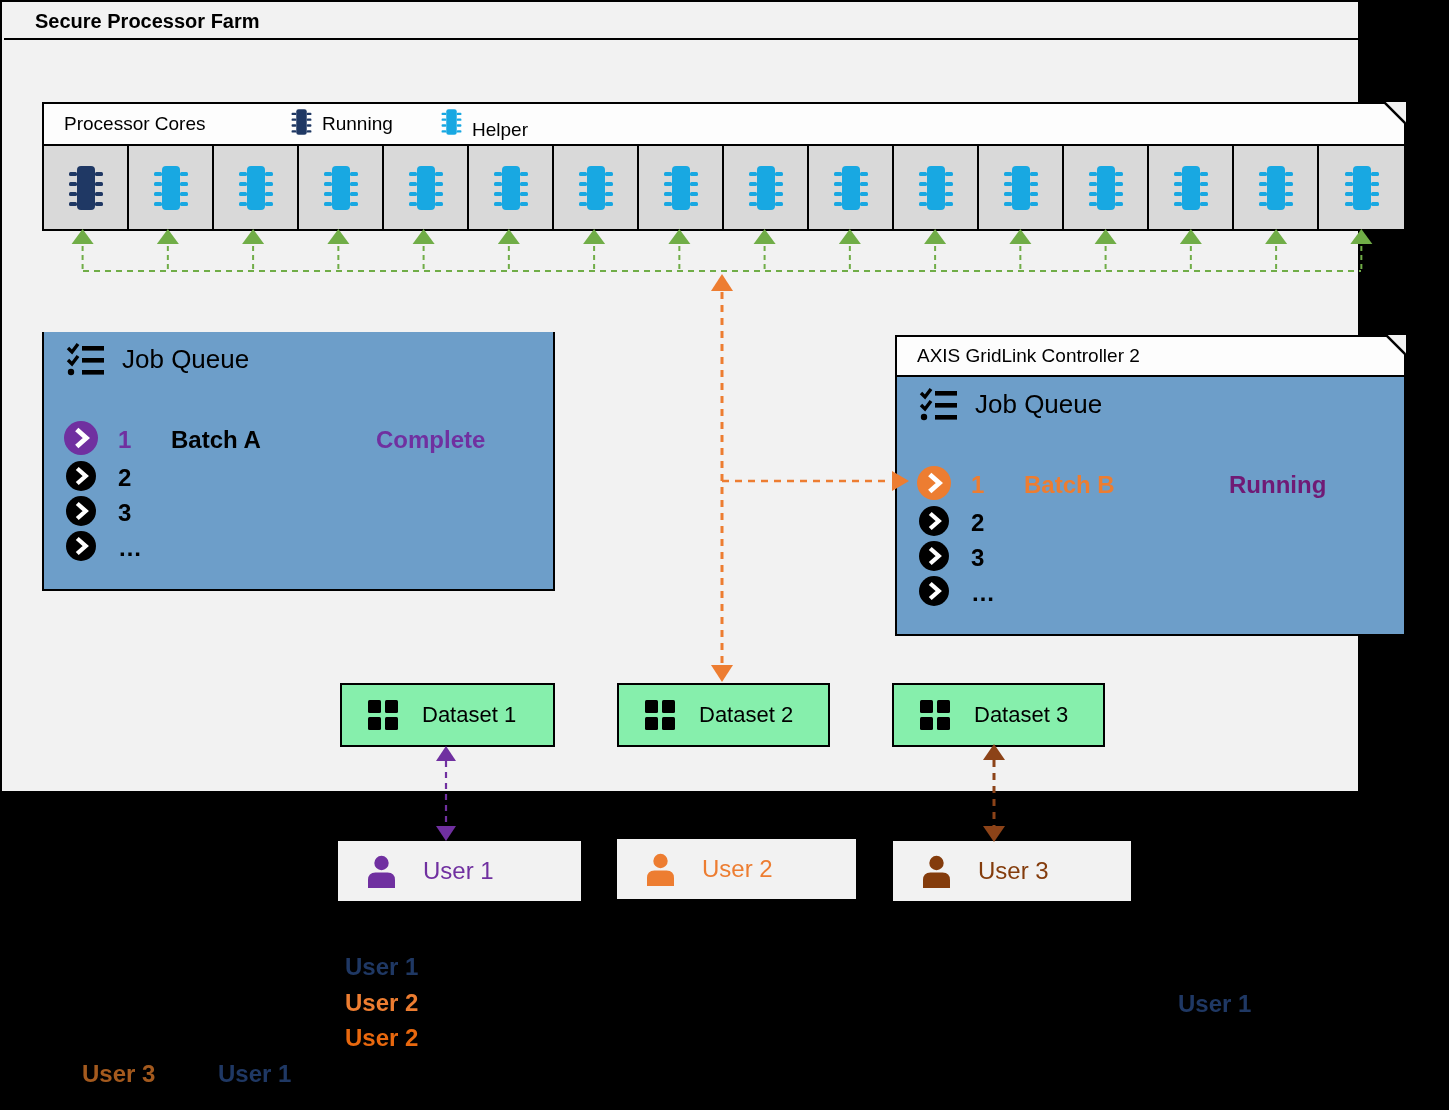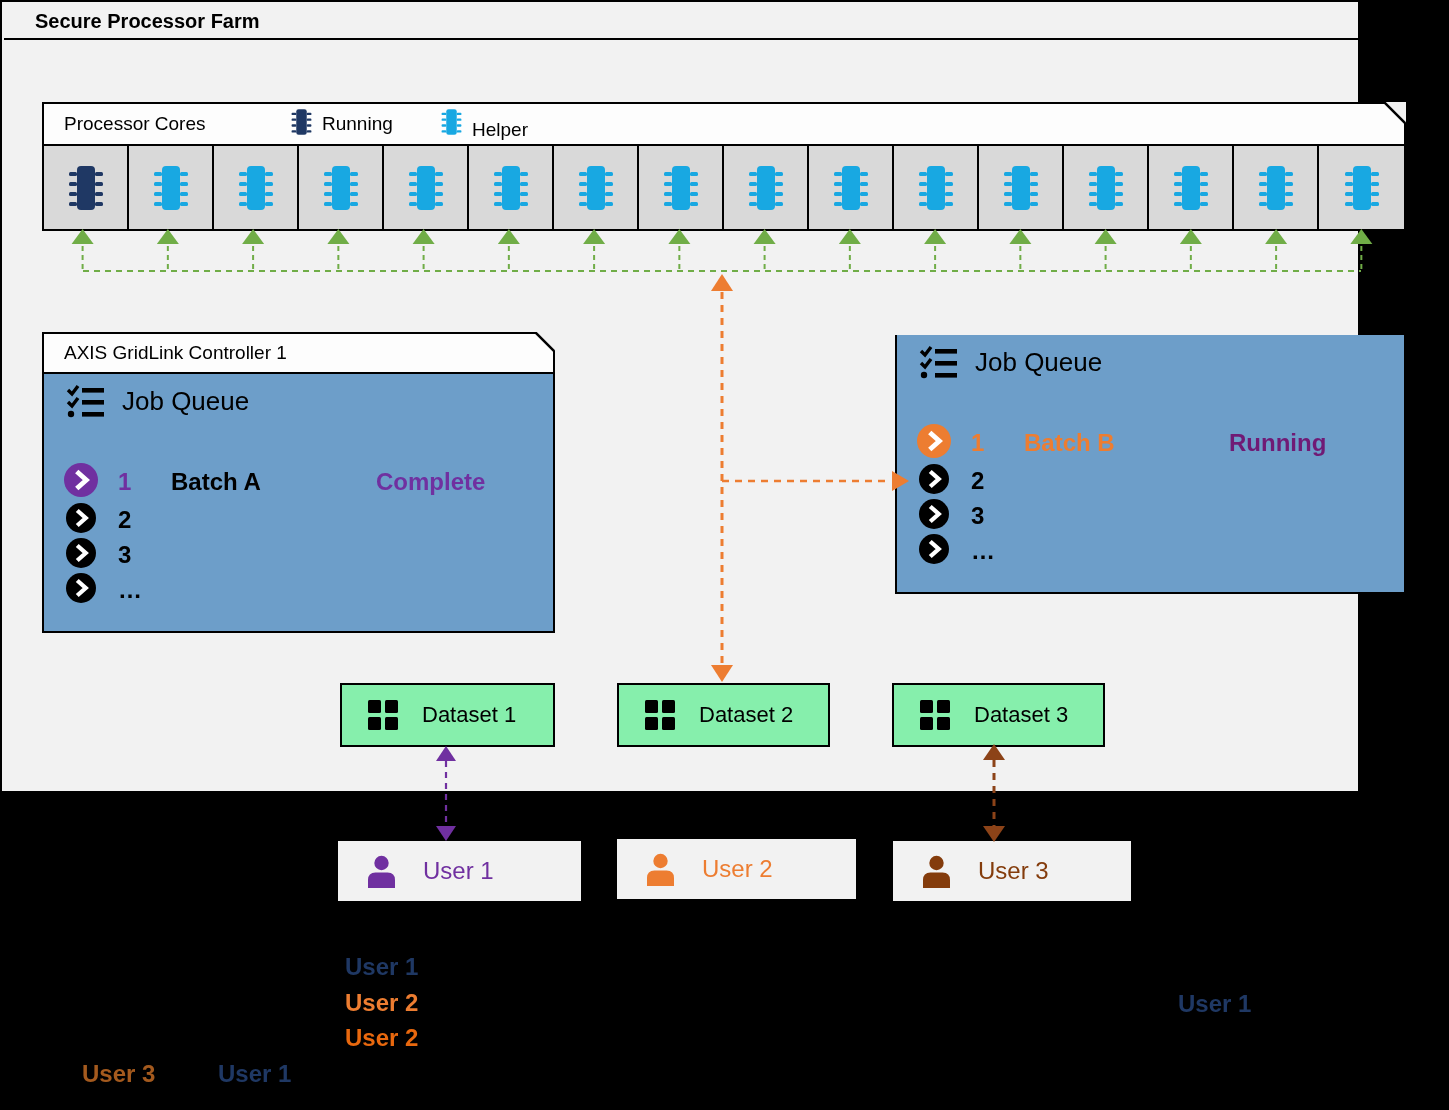--- a/index.html
+++ b/index.html
@@ -311,27 +311,20 @@
      <rect x="27" y="18" width="8" height="4" rx="1.5" fill="#18A8E2"></rect>
             <rect x="1" y="28" width="8" height="4" rx="1.5" fill="#18A8E2"></rect>
      <rect x="27" y="28" width="8" height="4" rx="1.5" fill="#18A8E2"></rect>
             <rect x="1" y="38" width="8" height="4" rx="1.5" fill="#18A8E2"></rect>
      <rect x="27" y="38" width="8" height="4" rx="1.5" fill="#18A8E2"></rect>
    </svg>
         </div>
       </div>
 
     <div class="ctrl" id="ctrl1">
-      <div class="ctrl-header">
-        <span>AXIS GridLink Controller 1</span>
-        <svg class="fold" width="20" height="20">
-          <polygon points="0,0 20,0 20,20" fill="#F2F2F2"></polygon>
-          <line x1="0" y1="0" x2="20" y2="20" stroke="#000" stroke-width="2.5"></line>
-        </svg>
-      </div>
       <div class="ctrl-body">
         <div class="jobqueue">
           <svg width="38" height="34" viewBox="0 0 38 34">
             <polyline points="2,6 6,10 12,2" fill="none" stroke="#000" stroke-width="3.4"></polyline>
             <polyline points="2,18 6,22 12,14" fill="none" stroke="#000" stroke-width="3.4"></polyline>
             <circle cx="5" cy="30" r="3.2" fill="#000"></circle>
             <rect x="16" y="4" width="22" height="4.6" fill="#000"></rect>
             <rect x="16" y="16" width="22" height="4.6" fill="#000"></rect>
             <rect x="16" y="28" width="22" height="4.6" fill="#000"></rect>
           </svg>
@@ -366,20 +359,27 @@
      <circle cx="16" cy="16" r="16" fill="#000"></circle>
      <polyline points="12,8 21,16 12,24" fill="none" stroke="#fff" stroke-width="4.6"></polyline>
    </svg></span>
       <span class="qnum" style="color:#000">…</span>
             </div>
           </div>
       </div>
     </div>
 
     <div class="ctrl" id="ctrl2">
+      <div class="ctrl-header">
+        <span>AXIS GridLink Controller 2</span>
+        <svg class="fold" width="20" height="20">
+          <polygon points="0,0 20,0 20,20" fill="#F2F2F2"></polygon>
+          <line x1="0" y1="0" x2="20" y2="20" stroke="#000" stroke-width="2.5"></line>
+        </svg>
+      </div>
       <div class="ctrl-body">
         <div class="jobqueue">
           <svg width="38" height="34" viewBox="0 0 38 34">
             <polyline points="2,6 6,10 12,2" fill="none" stroke="#000" stroke-width="3.4"></polyline>
             <polyline points="2,18 6,22 12,14" fill="none" stroke="#000" stroke-width="3.4"></polyline>
             <circle cx="5" cy="30" r="3.2" fill="#000"></circle>
             <rect x="16" y="4" width="22" height="4.6" fill="#000"></rect>
             <rect x="16" y="16" width="22" height="4.6" fill="#000"></rect>
             <rect x="16" y="28" width="22" height="4.6" fill="#000"></rect>
           </svg>

